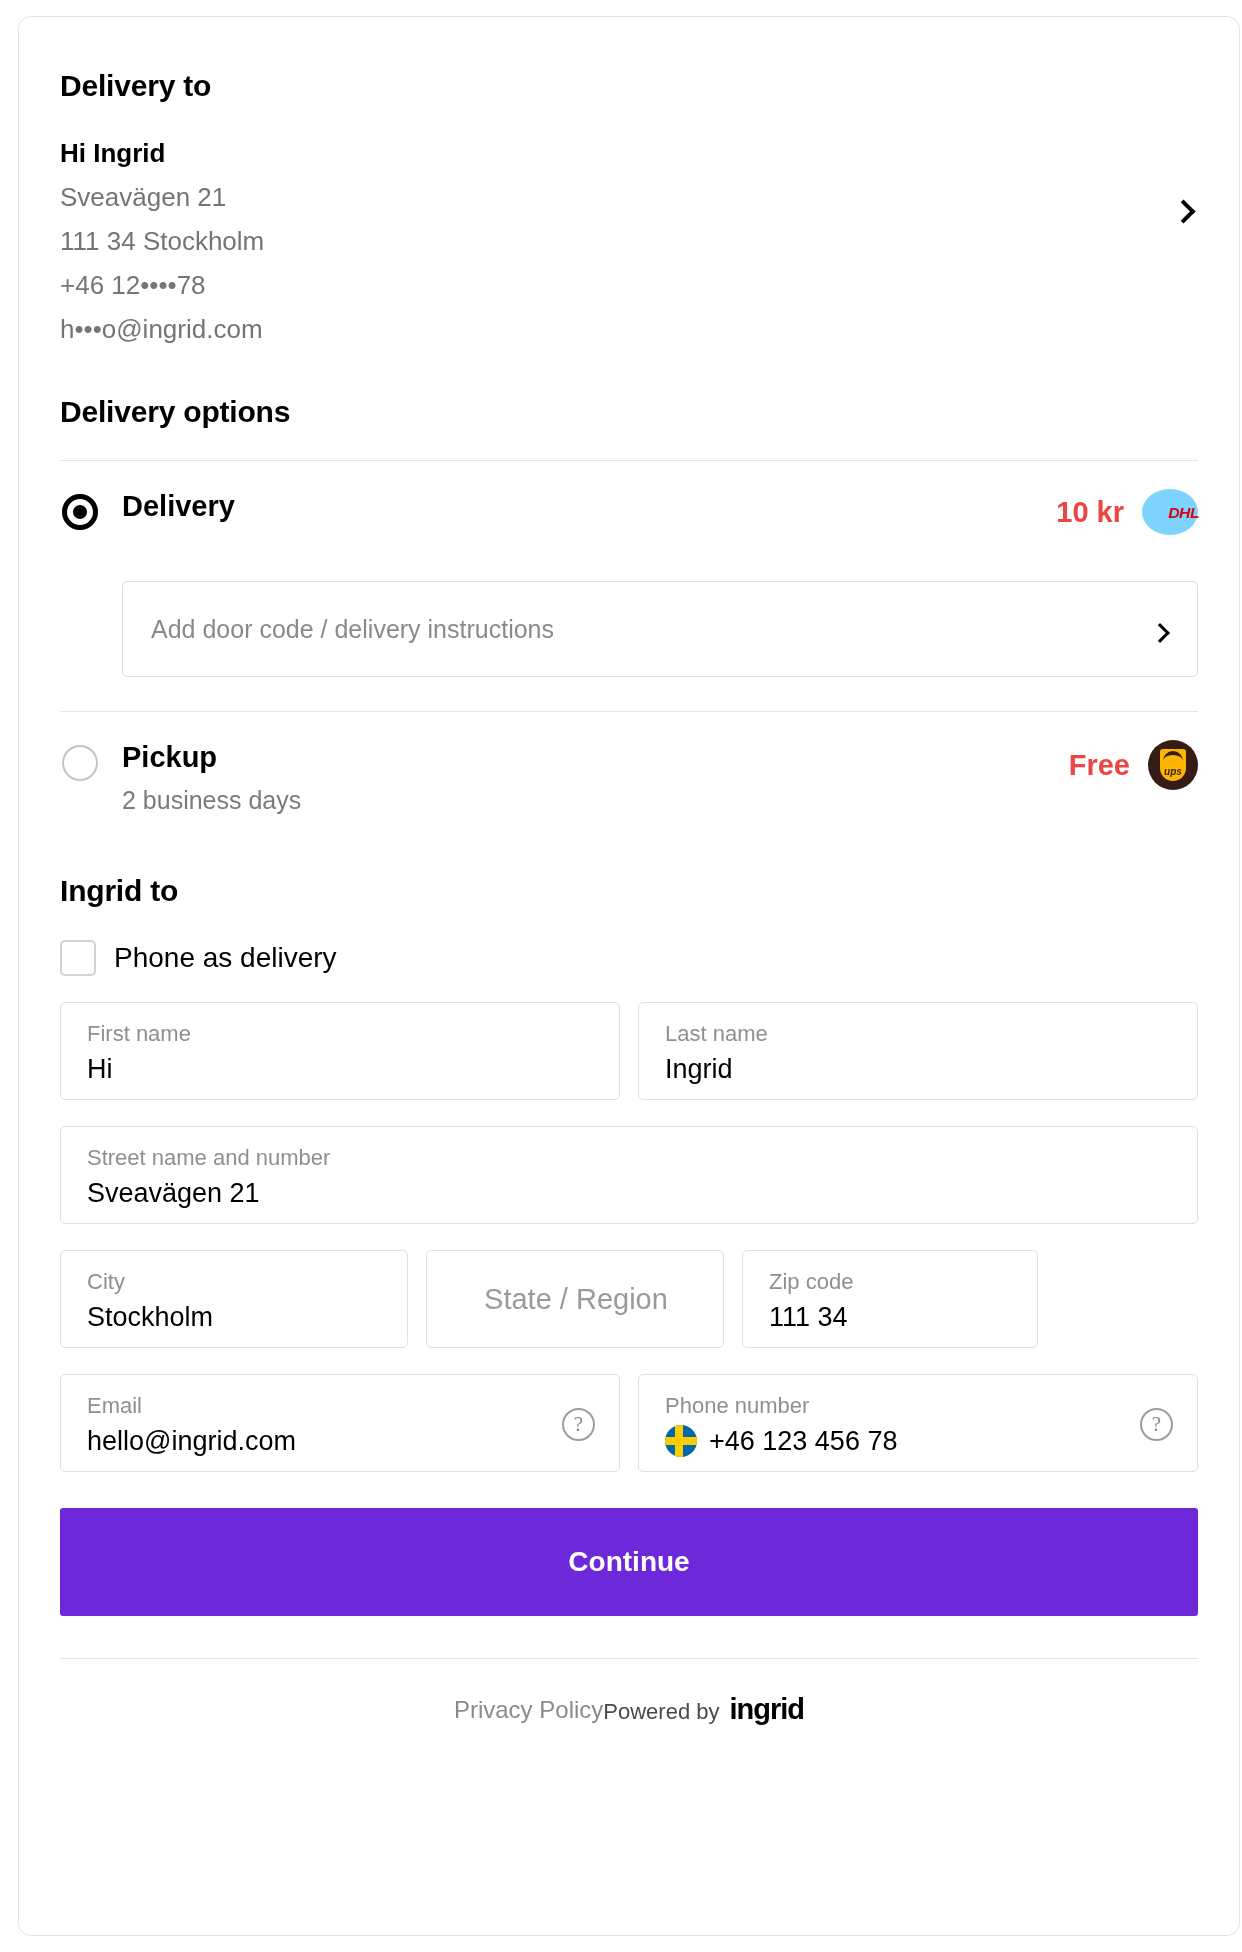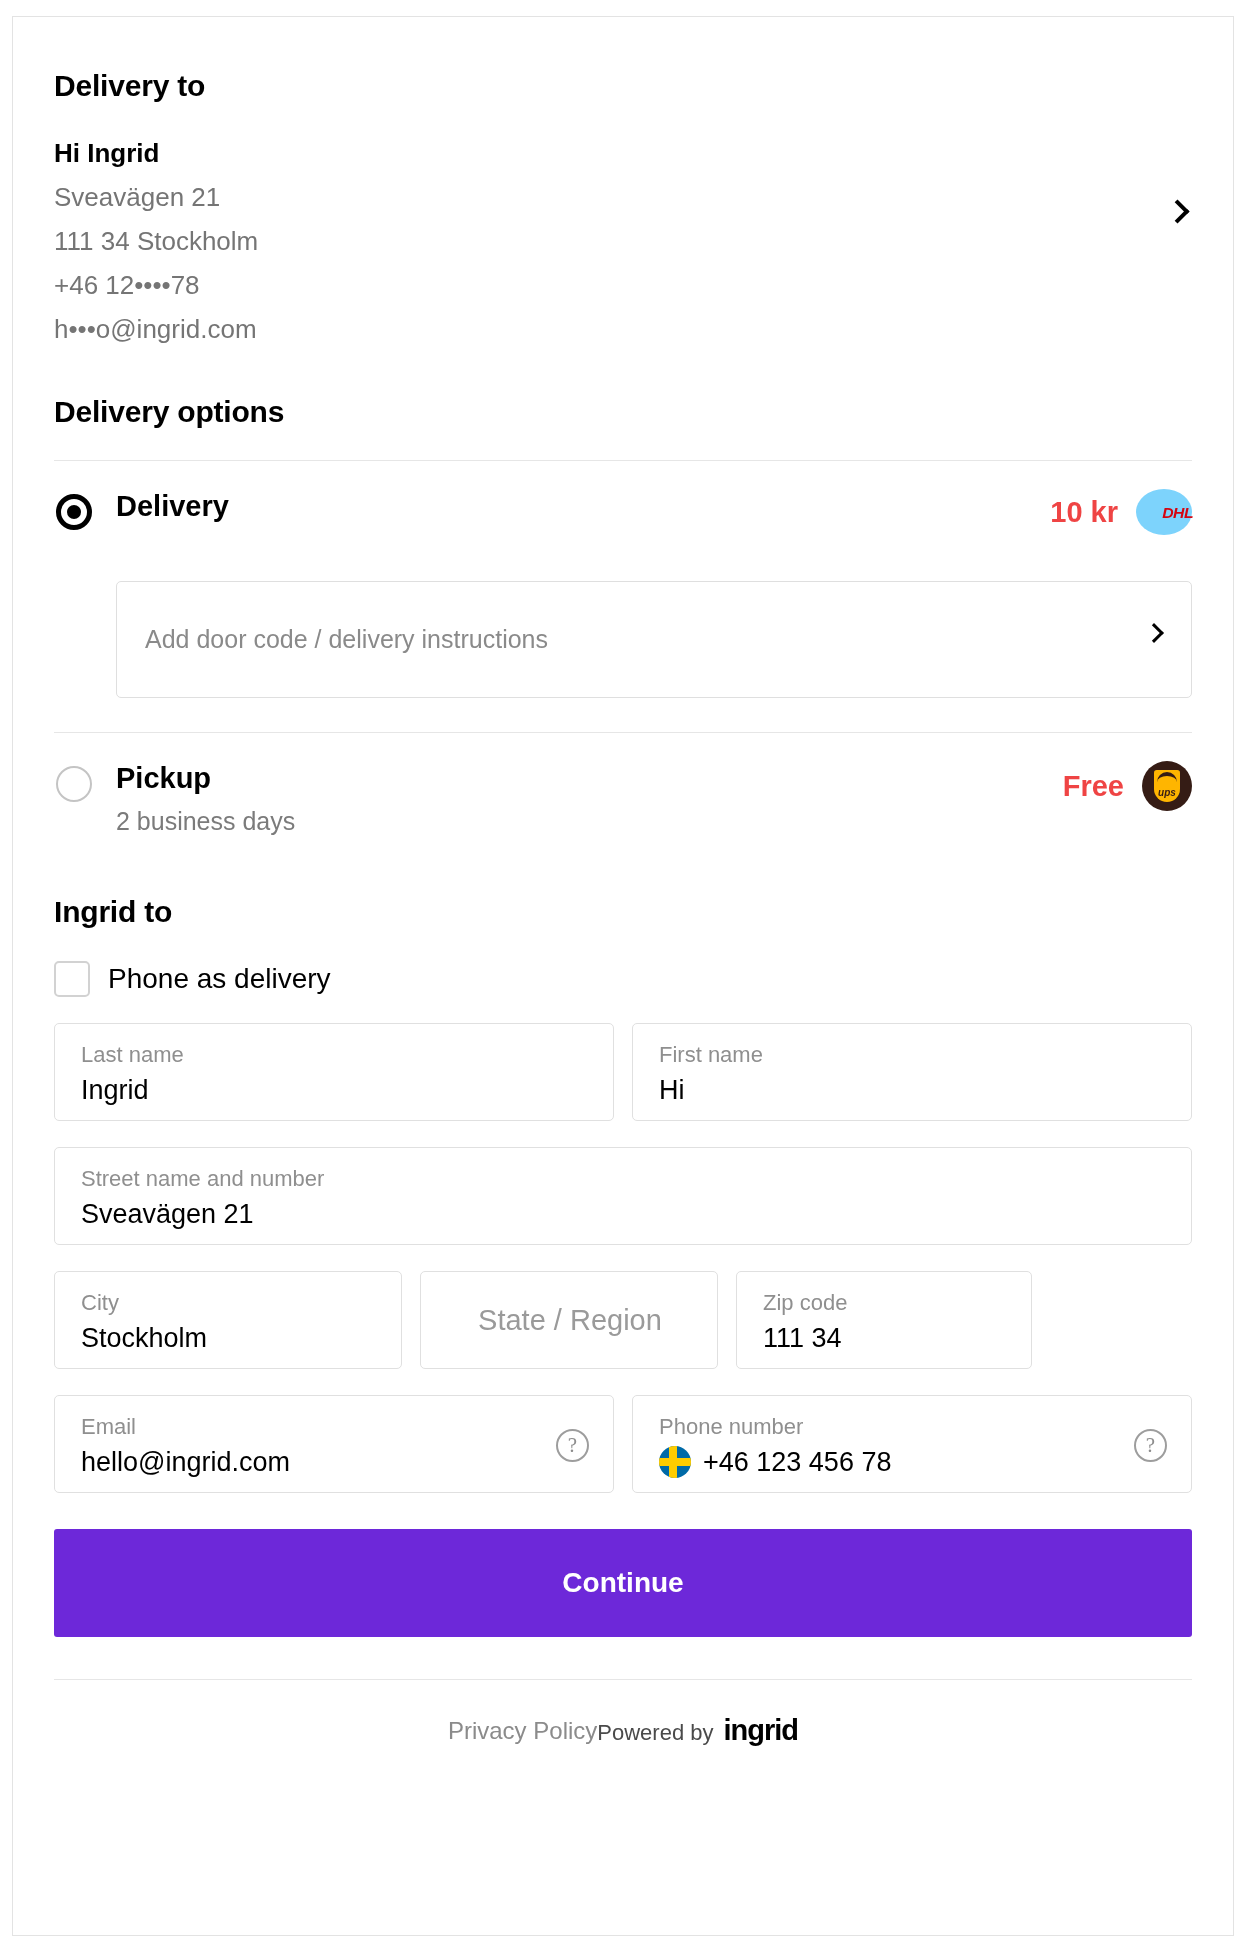--- a/index.html
+++ b/index.html
@@ -4,25 +4,25 @@
 <style>
   * { box-sizing: border-box; margin: 0; padding: 0; }
   html, body {
     width: 1242px; height: 1952px;
     background: #ffffff;
     font-family: "Liberation Sans", sans-serif;
     -webkit-font-smoothing: antialiased;
   }
   .card {
     position: absolute;
-    left: 12px; top: 16px;
+    left: 18px; top: 16px;
     width: 1222px; height: 1920px;
     background: #ffffff;
     border: 1px solid #e3e3e3;
-    border-radius: 0;
+    border-radius: 13px;
     overflow: hidden;
   }
   .inner { padding: 0 41px; }
 
   
   .h-section {
     font-size: 30px;
     font-weight: bold;
     color: #000000;
     letter-spacing: -0.2px;
@@ -168,21 +168,21 @@
     font-style: italic;
     color: #351C15;
     margin-bottom: 4px;
   }
 
   
   .doorcode {
     position: relative;
     margin: 24px 0 0 62px;
     margin-right: 0;
-    height: 117px;
+    height: 96px;
     border: 1px solid #dfdfdf;
     border-radius: 5px;
     display: flex;
     align-items: center;
     padding: 0 28px;
   }
   .doorcode-label {
     font-size: 25px;
     color: #8a8a8a;
   }
@@ -409,26 +409,26 @@
 
     <div class="h-section billing-head">Ingrid to</div>
 
     <div class="checkbox-row">
       <div class="checkbox"></div>
       <div class="checkbox-label">Phone as delivery</div>
     </div>
 
     <div class="field-row">
       <div class="field w-half">
+        <div class="field-label">First name</div>
+        <div class="field-value">Hi</div>
+      </div>
+      <div class="field w-half">
         <div class="field-label">Last name</div>
         <div class="field-value">Ingrid</div>
-      </div>
-      <div class="field w-half">
-        <div class="field-label">First name</div>
-        <div class="field-value">Hi</div>
       </div>
     </div>
 
     <div class="field-row">
       <div class="field w-full">
         <div class="field-label">Street name and number</div>
         <div class="field-value">Sveavägen 21</div>
       </div>
     </div>
 

